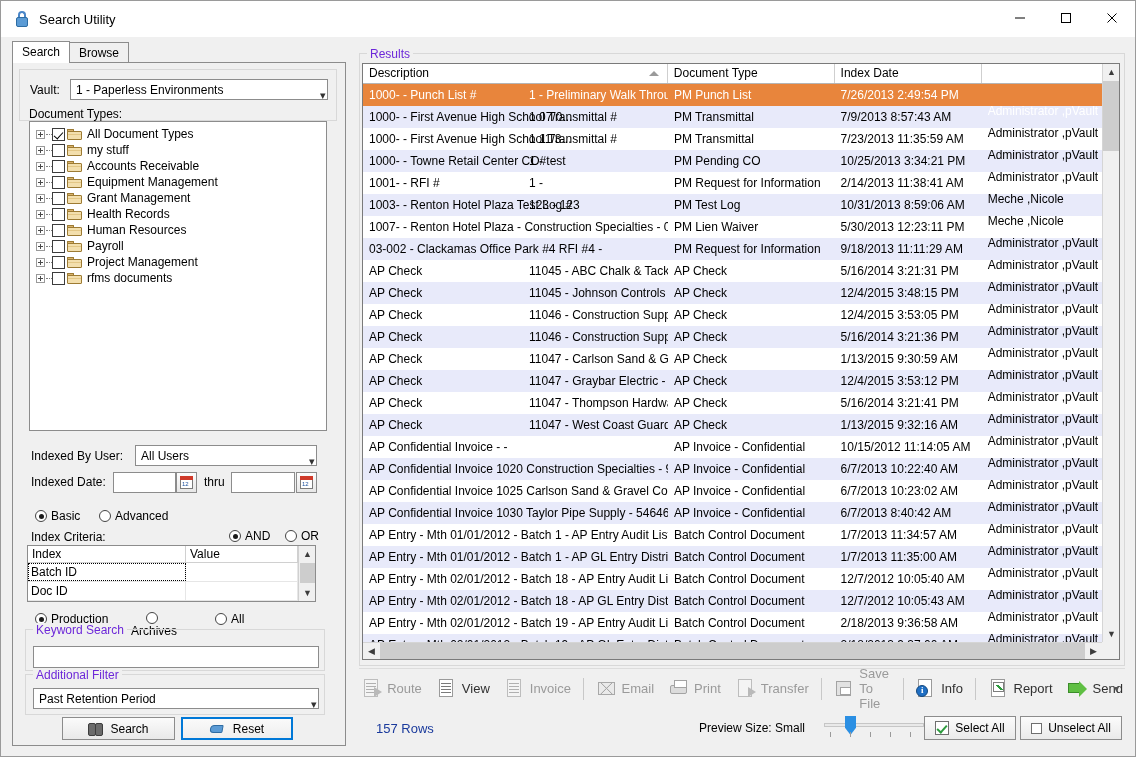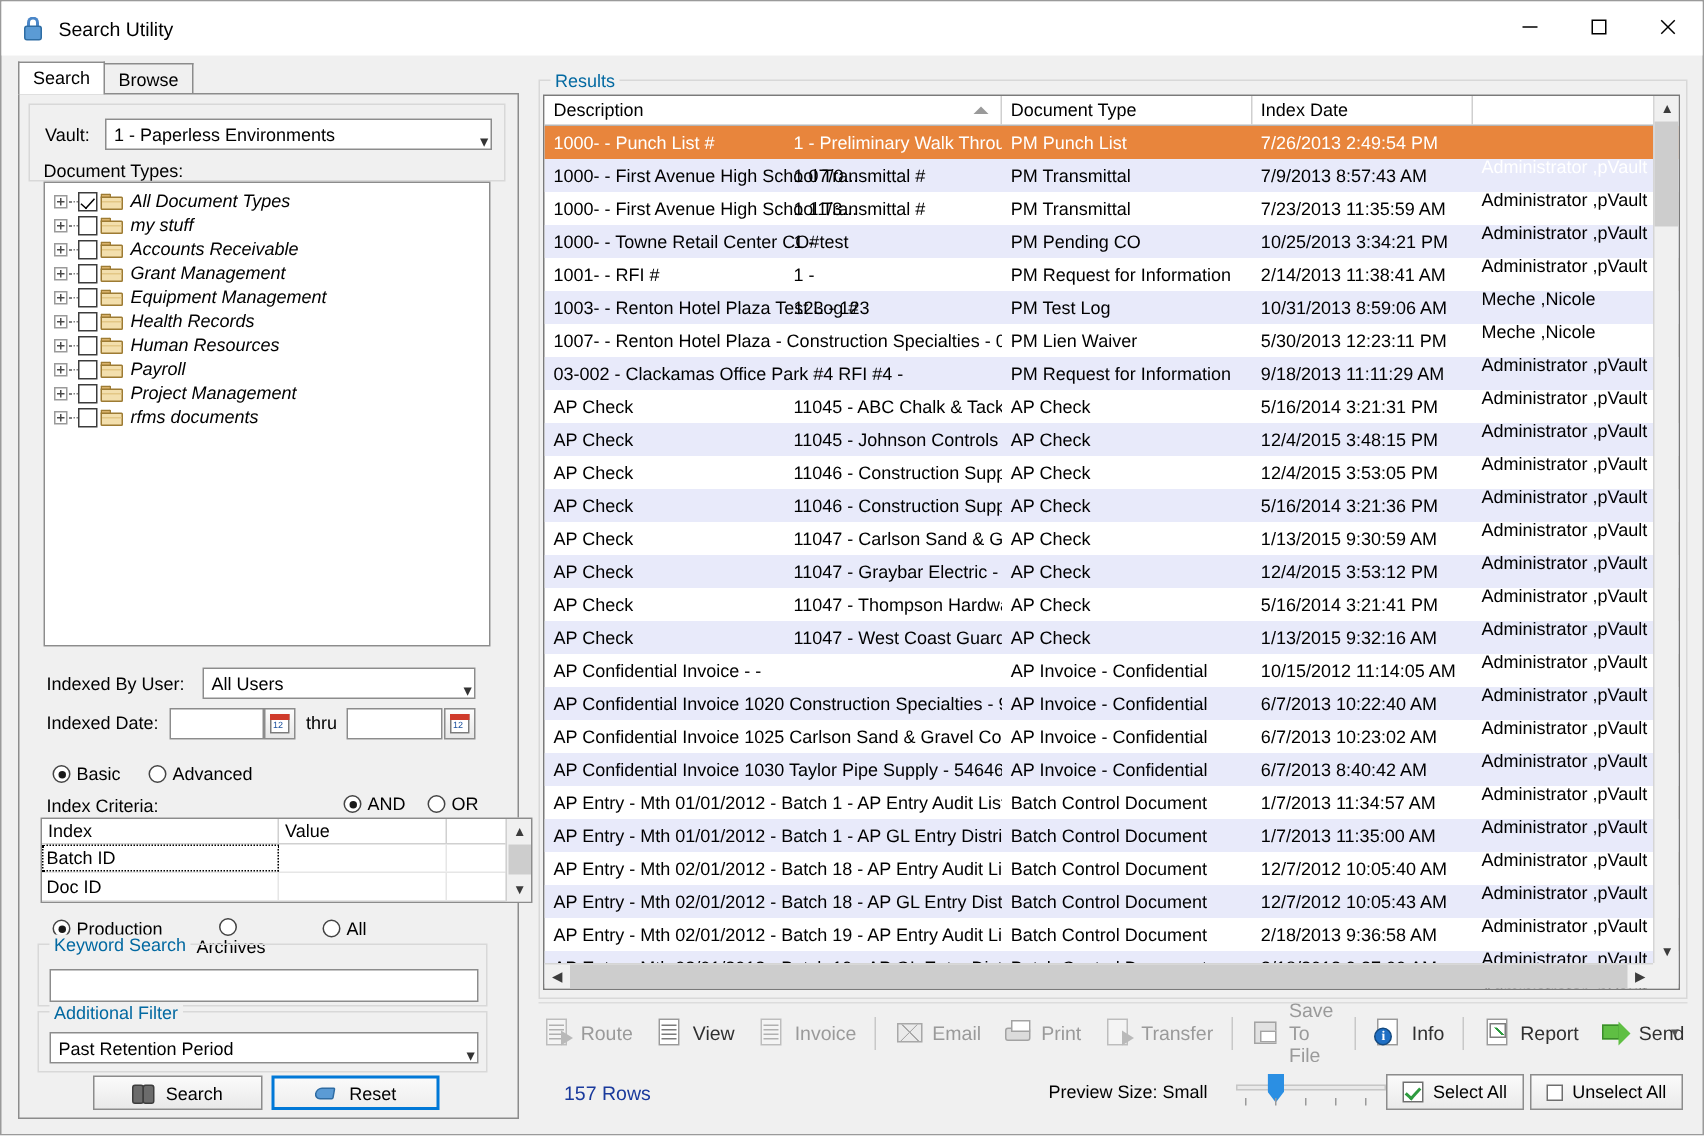--- a/index.html
+++ b/index.html
@@ -65,21 +65,21 @@
   .leftpanel {
     position: absolute; left: 11px; top: 61px; width: 334px; height: 684px;
     background: #f0f0f0; border: 1px solid #8c8c8c;
   }
 
   .group {
     position: absolute; border: 1px solid #d8d8d8; background: transparent;
   }
   .group-label {
     position: absolute; top: -7px; left: 7px; background: #f0f0f0;
-    padding: 0 3px; font-size: 12px; color: #0369a1;
+    padding: 0 3px; font-size: 12px; color: #6d28d9;
   }
 
   .fld-label { font-size: 12px; color: #000; }
 
   .combo {
     position: absolute; background: #fff; border: 1px solid #8c8c8c;
     display: flex; align-items: center; padding-left: 5px;
     font-size: 12px; height: 21px;
   }
   .combo .chev {
@@ -393,21 +393,21 @@
 
     <div class="group" style="left:6px; top:6px; width:318px; height:52px;"></div>
     <div class="fld-label" style="position:absolute; left:17px; top:20px;">Vault:</div>
     <div class="combo" style="left:57px; top:16px; width:258px;">
       <span>1 - Paperless Environments</span>
       <span class="chev chev-gl">▾</span>
     </div>
     <div class="fld-label" style="position:absolute; left:16px; top:44px;">Document Types:</div>
 
     <div class="treebox" style="left:16px; top:58px; width:298px; height:310px;">
-      <div id="tree-root" style="padding-top:4px;font-style:italic;">
+      <div id="tree-root" style="padding-top:4px;">
           <div class="tree-item">
             <span class="plusbox"></span>
             <span class="dots"></span>
             <span class="chkbox checked"></span>
             <span class="folder">
               <span class="tabb"></span>
               <span class="body"></span>
             </span>
             <span>All Document Types</span>
           </div>
@@ -432,31 +432,31 @@
             <span>Accounts Receivable</span>
           </div>
           <div class="tree-item">
             <span class="plusbox"></span>
             <span class="dots"></span>
             <span class="chkbox"></span>
             <span class="folder">
               <span class="tabb"></span>
               <span class="body"></span>
             </span>
-            <span>Grant Management</span>
+            <span>Equipment Management</span>
           </div>
           <div class="tree-item">
             <span class="plusbox"></span>
             <span class="dots"></span>
             <span class="chkbox"></span>
             <span class="folder">
               <span class="tabb"></span>
               <span class="body"></span>
             </span>
-            <span>Equipment Management</span>
+            <span>Grant Management</span>
           </div>
           <div class="tree-item">
             <span class="plusbox"></span>
             <span class="dots"></span>
             <span class="chkbox"></span>
             <span class="folder">
               <span class="tabb"></span>
               <span class="body"></span>
             </span>
             <span>Health Records</span>
@@ -533,21 +533,21 @@
     <div class="fld-label" style="position:absolute; left:18px; top:467px;">Index Criteria:</div>
     <div class="radio-wrap" style="position:absolute; left:216px; top:466px;">
       <span class="radio on"></span>
       <span>AND</span>
     </div>
     <div class="radio-wrap" style="position:absolute; left:272px; top:466px;">
       <span class="radio"></span>
       <span>OR</span>
     </div>
 
-    <div class="idxgrid" style="left:14px; top:482px; width:328px; height:57px;">
+    <div class="idxgrid" style="left:14px; top:482px; width:289px; height:57px;">
       <div class="idxhead">
         <div class="idx-c1">Index</div>
         <div class="idx-c2">Value</div>
       </div>
       <div id="criteria-rows">
           <div class="idxrow sel">
             <div class="idx-c1">Batch ID</div>
             <div class="idx-c2"></div>
           </div>
           <div class="idxrow">

